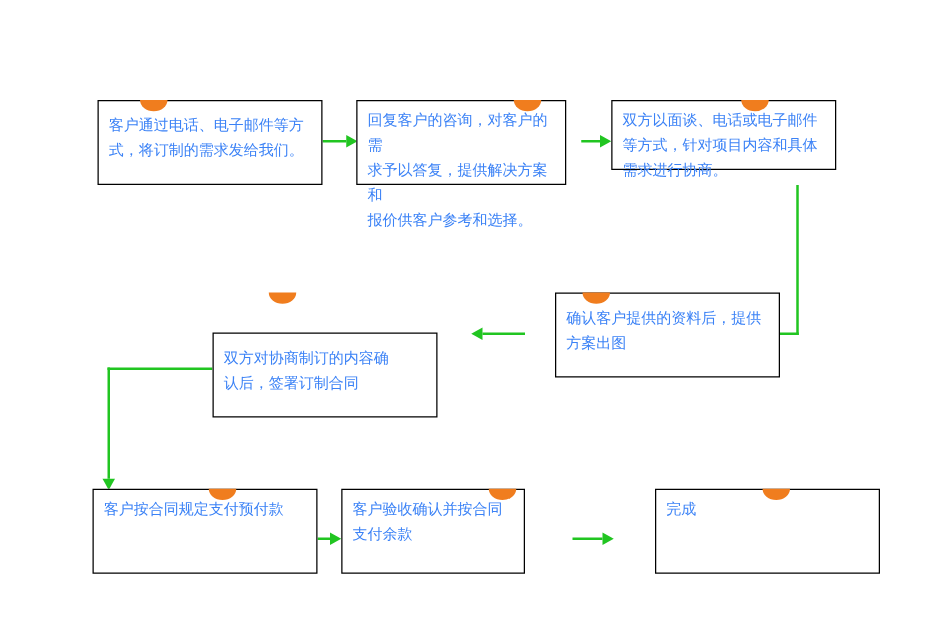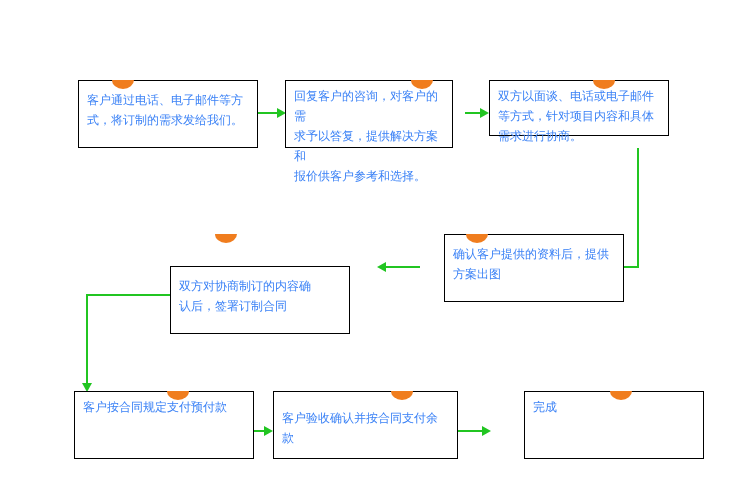--- a/index.html
+++ b/index.html
@@ -117,21 +117,21 @@
     <span class="node-text pad-more">确认客户提供的资料后，提供
 方案出图</span>
   </div>
   <div class="tab" style="left:466px; top:234px;"></div>
 
   <div class="node" style="left:74px; top:391px; width:180px; height:68px;">
     <span class="node-text">客户按合同规定支付预付款</span>
   </div>
   <div class="tab" style="left:167px; top:391px;"></div>
 
-  <div class="node" style="left:273px; top:391px; width:185px; height:68px;align-items:center;">
+  <div class="node" style="left:273px; top:391px; width:147px; height:68px;">
     <span class="node-text">客户验收确认并按合同支付余款</span>
   </div>
   <div class="tab" style="left:391px; top:391px;"></div>
 
   <div class="node" style="left:491px; top:391px; width:180px; height:68px;margin-left:33px;">
     <span class="node-text">完成</span>
   </div>
   <div class="tab" style="left:610px; top:391px;"></div>
 
   <div class="seg h" style="left:258px; top:112px; width:19px;"></div>

